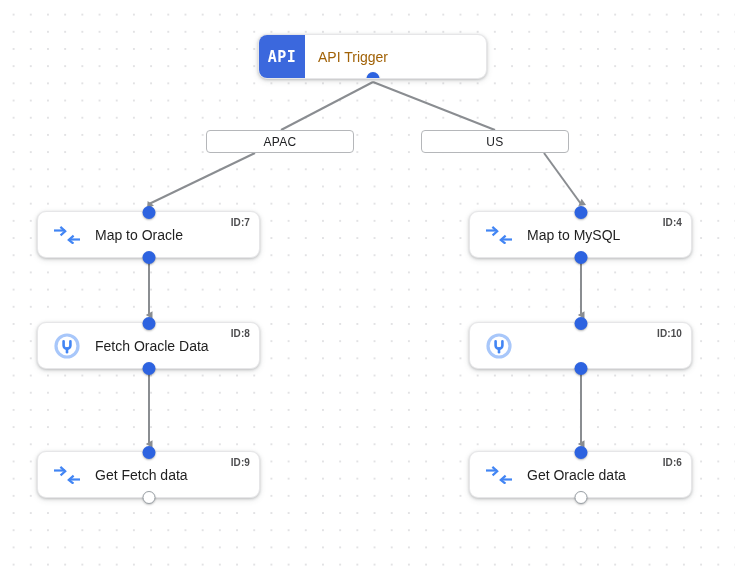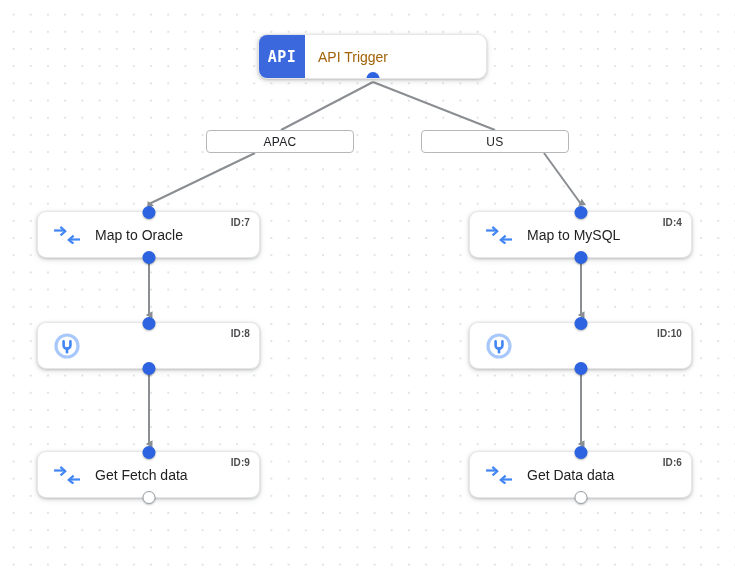--- a/index.html
+++ b/index.html
@@ -217,20 +217,21 @@
 
   <div class="node step" id="node-fetch-oracle">
     <div class="port filled top"></div>
     <div class="step-icon">
       <svg width="26" height="26" viewBox="0 0 26 26">
         <circle cx="13" cy="13" r="11" fill="none" stroke="#a8c7fa" stroke-width="3.2"></circle>
         <path d="M9.6,8.2 L9.6,12.4 A3.4,3.4 0 0,0 16.4,12.4 L16.4,8.2" fill="none" stroke="#4285f4" stroke-width="2.6" stroke-linecap="round"></path>
         <path d="M13,15.4 L13,19.2" stroke="#4285f4" stroke-width="2.6" stroke-linecap="round"></path>
       </svg>
     </div>
+    <div class="step-label">Fetch Oracle Data</div>
     <div class="step-id">ID:8</div>
     <div class="port filled bottom"></div>
   </div>
 
   <div class="node step" id="node-get-oracle">
     <div class="port filled top"></div>
     <div class="step-icon">
       <svg width="26" height="18" viewBox="0 0 26 18">
         <g fill="none" stroke="#4285f4" stroke-width="2.2" stroke-linecap="square">
           <path d="M1,4.5 L10,4.5"></path>
@@ -280,18 +281,18 @@
     <div class="step-icon">
       <svg width="26" height="18" viewBox="0 0 26 18">
         <g fill="none" stroke="#4285f4" stroke-width="2.2" stroke-linecap="square">
           <path d="M1,4.5 L10,4.5"></path>
             <path d="M7.2,1.6 L11.2,5.3 L7.4,8.6"></path>
           <path d="M25,13.5 L16,13.5"></path>
             <path d="M18.8,10.4 L14.8,13.9 L18.6,17"></path>
         </g>
       </svg>
     </div>
-    <div class="step-label">Get Data data</div>
+    <div class="step-label">Get Oracle data</div>
     <div class="step-id">ID:6</div>
     <div class="port hollow bottom"></div>
   </div>
 
 </div>
 
 </body></html>

